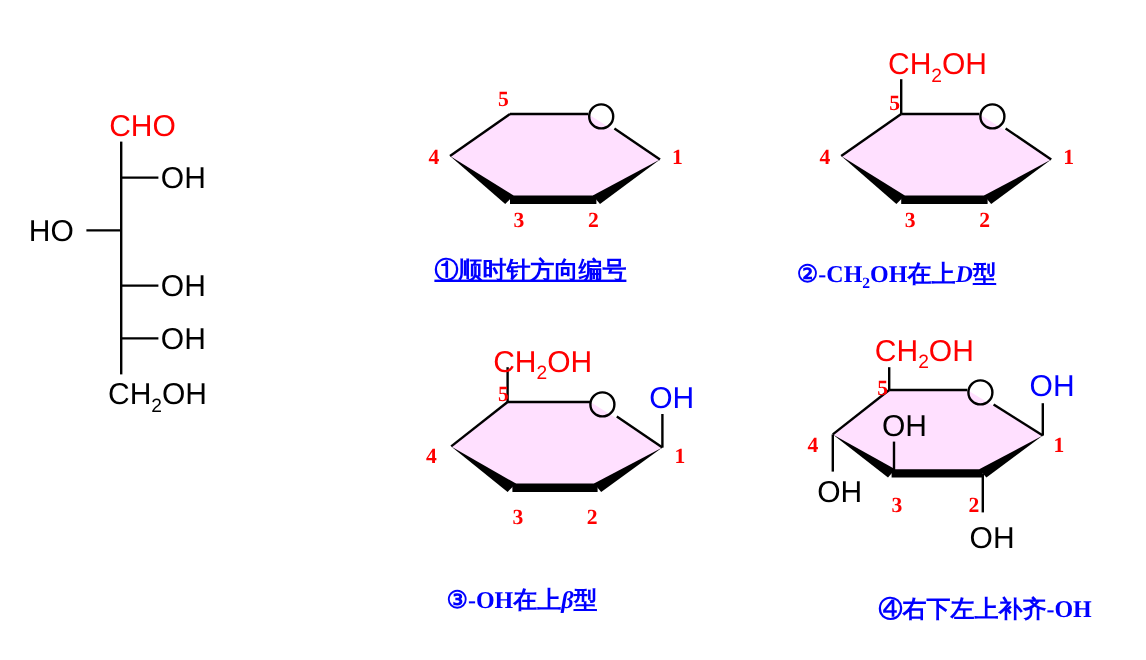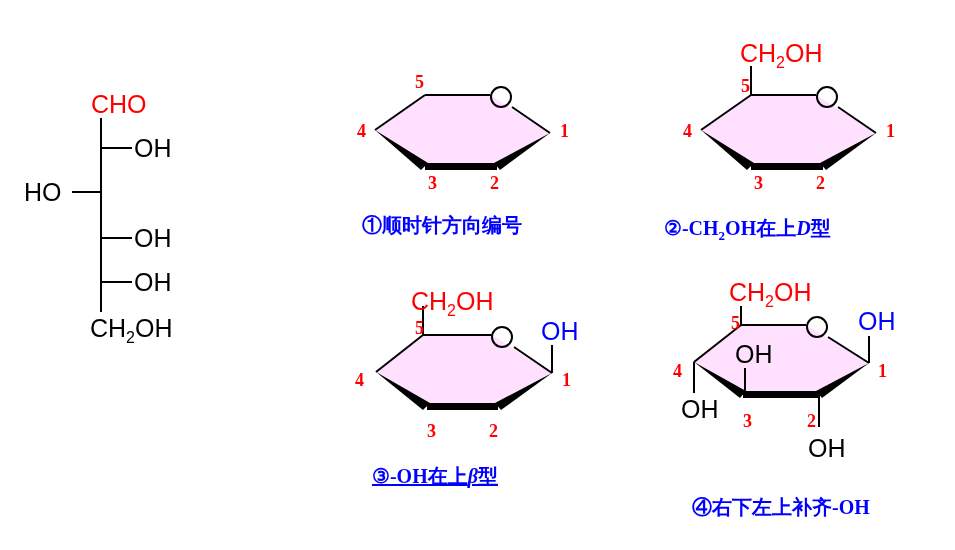--- a/index.html
+++ b/index.html
@@ -103,16 +103,16 @@
     <text class="chem" x="681" y="418" fill="#000">OH</text>
     <text class="chem" x="808" y="457" fill="#000">OH</text>
     <text class="num" x="731" y="329">5</text>
     <text class="num" x="673" y="377">4</text>
     <text class="num" x="878" y="377">1</text>
     <text class="num" x="743" y="427">3</text>
     <text class="num" x="807" y="427">2</text>
   </g>
 </svg>
 
-<div class="cap" style="left:362px; top:212px;">①顺时针方向编号</div>
+<div class="cap" style="left:362px; top:212px;text-decoration:underline;">①顺时针方向编号</div>
 <div class="cap" style="left:664px; top:215px;"><span>②-CH</span><sub style="font-size:13px">2</sub><span>OH在上</span><i>D</i><span>型</span></div>
-<div class="cap" style="left:372px; top:463px;text-decoration:underline;"><span>③-OH在上</span><i>β</i><span>型</span></div>
-<div class="cap" style="left:692px; top:494px;">④右下左上补齐-OH</div>
+<div class="cap" style="left:372px; top:487px;"><span>③-OH在上</span><i>β</i><span>型</span></div>
+<div class="cap" style="left:732px; top:494px;">④右下左上补齐-OH</div>
 
 </body></html>

